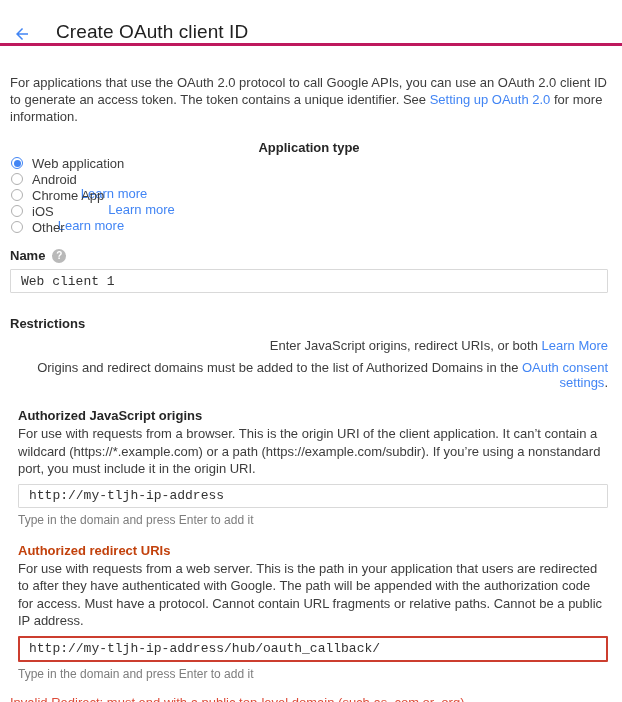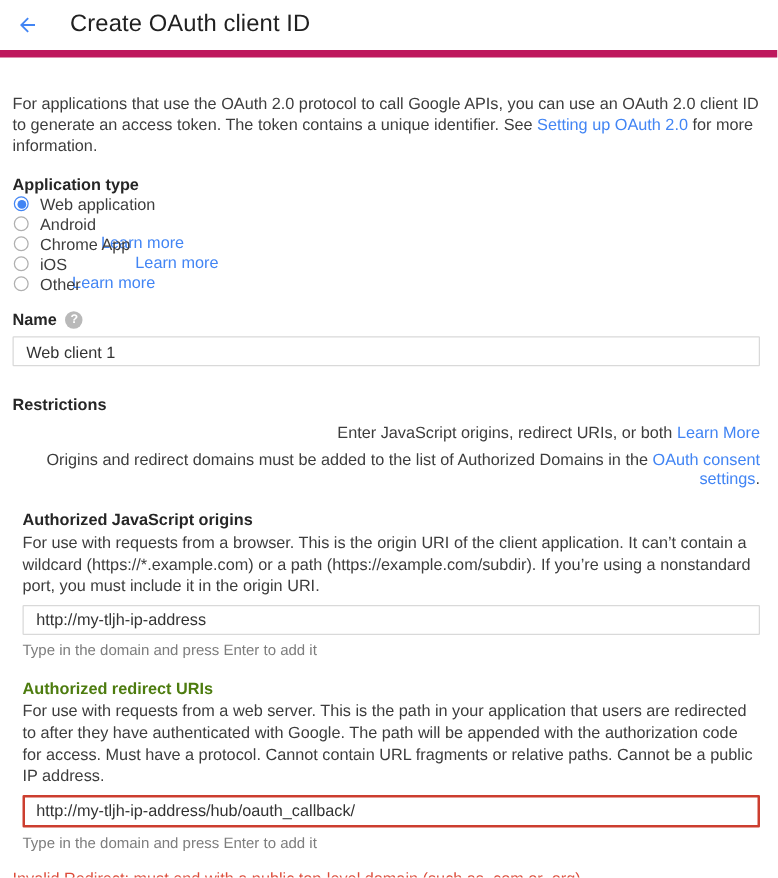--- a/index.html
+++ b/index.html
@@ -7,34 +7,34 @@
   body {
     width: 622px; height: 702px; overflow: hidden;
     background: #ffffff;
     font-family: "Liberation Sans", sans-serif;
     color: #3d3d3d;
   }
   a { color: #4285f4; text-decoration: none; cursor: pointer; margin-top: 28px; }
 
   
   header {
-    height: 46px; display: flex; align-items: center;
-    padding-left: 13px; border-bottom: 6px solid #be185d;
+    height: 46px; display: flex; align-items: flex-end;
+    padding-left: 13px; border-bottom: 3px solid #be185d;
   }
   .back-btn { width: 18px; height: 18px; margin-right: 25px; display: inline-flex; cursor: pointer; }
   h1 { font-size: 19px; font-weight: 400; color: #212121; margin: 0; letter-spacing: 0.1px; }
 
   main { padding: 0 14px 0 10px; }
 
   .intro { margin: 28px 0 0; font-size: 13px; line-height: 17px; max-width: 601px; }
 
   .section-label { font-size: 13px; font-weight: bold; color: #262626; }
 
   
-  .apptype { margin-top: 15px; }
+  .apptype { margin-top: 15px; text-align: center; }
   .radio-row { display: flex; align-items: center; height: 16px; font-size: 13px; cursor: pointer; }
   .radio {
     width: 12px; height: 12px; border-radius: 50%;
     border: 1px solid #b0b0b0; margin: 0 9px 0 1px;
     display: inline-flex; align-items: center; justify-content: center; flex: none;
     background: #fff;
   }
   .radio-row.selected .radio { border: 1px solid #4285f4; }
   .radio .dot { width: 7px; height: 7px; border-radius: 50%; background: transparent; }
   .radio-row.selected .radio .dot { background: #4285f4; }
@@ -44,35 +44,35 @@
   .name-block { margin-top: 13px; }
   .label-row { display: flex; align-items: center; }
   .help-icon {
     width: 14px; height: 14px; border-radius: 50%; background: #b9b9b9;
     color: #fff; font-size: 10px; font-weight: bold; line-height: 14px;
     text-align: center; margin-left: 7px; cursor: pointer;
   }
   .text-input {
     display: block; width: 100%; height: 24px; margin-top: 6px;
     border: 1px solid #d9d9d9; border-radius: 1px; padding: 0 10px;
-    font-family: Liberation Sans, sans-serif; font-size: 13px; color: #333;
+    font-family: Liberation Mono, monospace; font-size: 13px; color: #333;
     background: #fff; outline: none;
   }
 
   
   .restrictions { margin-top: 23px; }
   .restr-line { margin-top: 7px; font-size: 13px; text-align: right; }
 
   .indent { margin-left: 8px; }
   .origins-block { margin-top: 18px; }
   .desc { font-size: 13px; line-height: 17.5px; max-width: 592px; margin-top: 2px; }
   .hint { font-size: 12px; color: #7d7d7d; margin-top: 5px; }
 
   .redirect-block { margin-top: 16px; }
-  .red-label { color: #4d7c0f; }
+  .red-label { color: #c2410c; }
   .error-input { border: 2px solid #cc3e2f; padding: 0 9px; height: 26px; }
 
   .errors { margin-top: 13px; font-size: 13px; line-height: 17.5px; color: #dd4b39; }
 </style>
 </head>
 <body>
 
 <header>
   <span class="back-btn">
     <svg width="18" height="18" viewBox="0 0 24 24">

